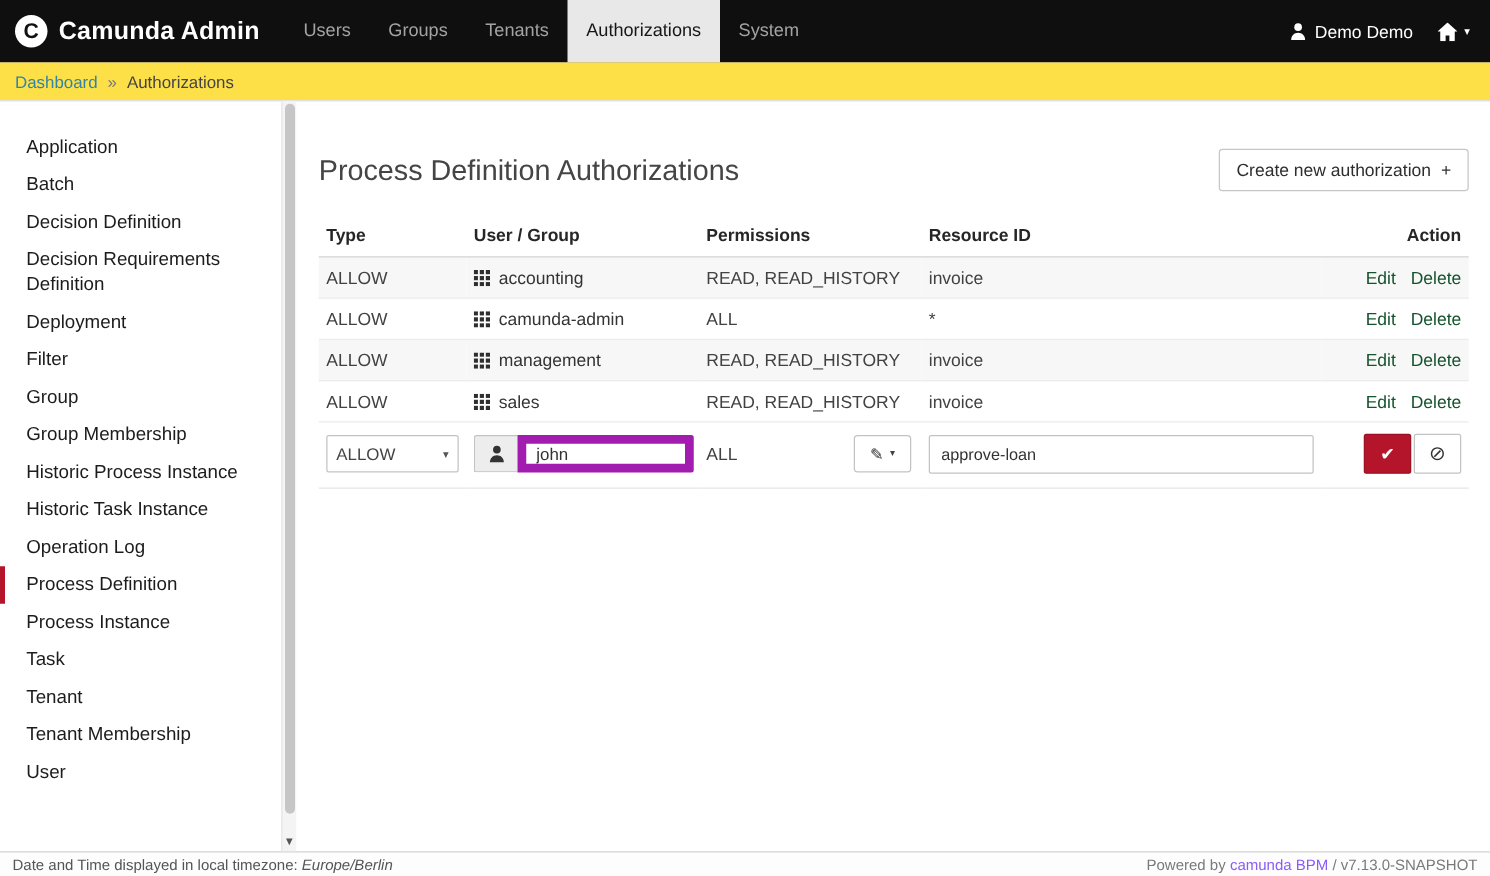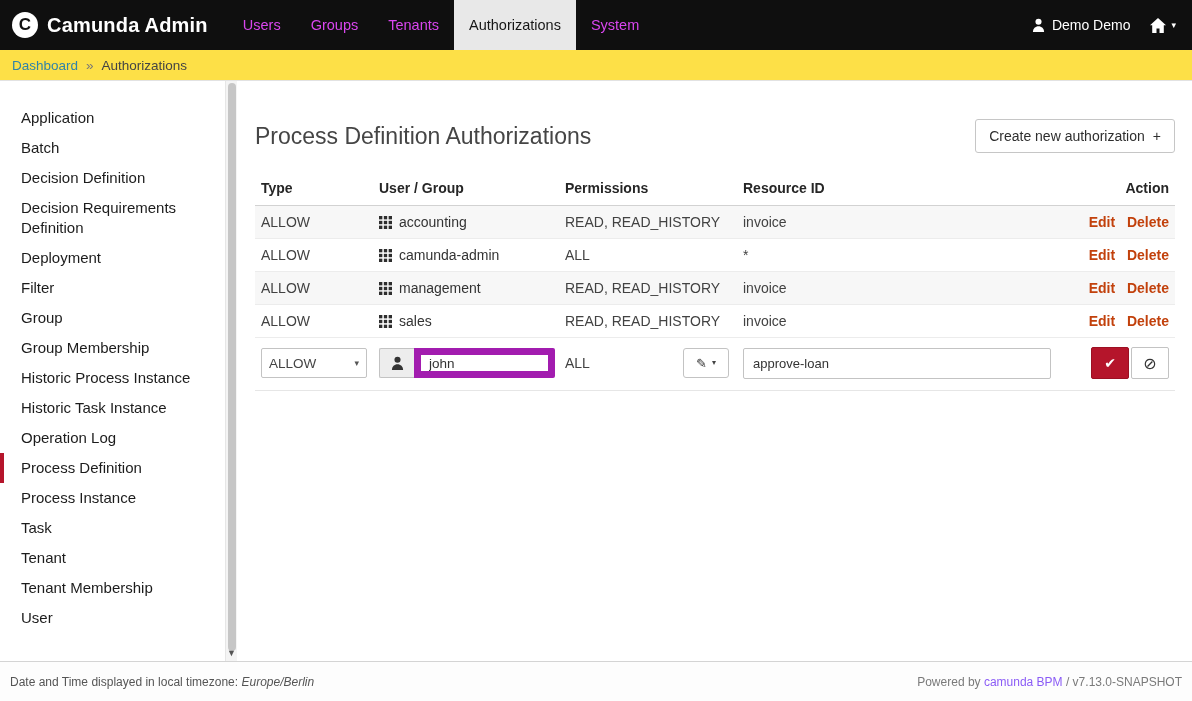--- a/index.html
+++ b/index.html
@@ -22,21 +22,21 @@
   .brand { display: flex; align-items: center; gap: 9px; padding: 0 20px 0 12px; cursor: pointer; }
   .logo {
     width: 26px; height: 26px; border-radius: 50%;
     background: #fff; color: #111; font-weight: bold; font-size: 17px;
     display: flex; align-items: center; justify-content: center;
   }
   .brand-text { font-size: 20px; font-weight: bold; letter-spacing: .2px; }
   .nav-items { display: flex; align-items: stretch; }
   .nav-item {
     padding: 0 15px; display: flex; align-items: center;
-    font-size: 14.5px; color: #d946ef; cursor: pointer;
+    font-size: 14.5px; color: #a3a3a3; cursor: pointer;
   }
   .nav-item.active { background: #e8e8e8; color: #161616; }
   .nav-right { margin-left: auto; display: flex; align-items: center; gap: 20px; padding-right: 16px; }
   .user-menu { display: flex; align-items: center; gap: 7px; font-size: 14px; cursor: pointer; }
   .home-menu { display: flex; align-items: center; gap: 5px; cursor: pointer; }
   .icon svg { display: block; fill: currentColor; }
   .caret { font-size: 9px; line-height: 1; }
 
   
   .breadcrumb-bar {
@@ -89,21 +89,21 @@
   }
   .auth-table th.actions-h { text-align: right; }
   .auth-table tbody td {
     padding: 8px 6px; color: #424242; border-bottom: 1px solid #ececec;
     vertical-align: middle;
   }
   tr.striped { background: #f7f7f7; }
   .identity-cell { display: flex; align-items: center; gap: 7px; color: #333; }
   .grid-icon { color: #2e2e2e; display: inline-flex; }
   td.actions { text-align: right; }
-  td.actions a { color: #c2410c; font-weight: bold; }
+  td.actions a { color: #14532d; }
   td.actions a + a { margin-left: 8px; }
 
   
   tr.edit-row td { padding: 9px 6px 11px; border-bottom: 1px solid #e6e6e6; }
   .select {
     width: 106px; height: 30px; border: 1px solid #c3c3c3; border-radius: 2px;
     background: #fff; color: #444; font-size: 13.5px;
     display: inline-flex; align-items: center; justify-content: space-between;
     padding: 0 7px; cursor: pointer;
   }
@@ -132,21 +132,21 @@
   .btn-group { display: inline-flex; gap: 2px; }
   .btn-group button {
     width: 38px; height: 32px; border-radius: 2px; cursor: pointer;
     display: flex; align-items: center; justify-content: center; font-family: inherit;
   }
   button.confirm { background: #b5152b; border: 1px solid #9c1023; color: #fff; font-size: 14px; }
   button.abort { background: #fff; border: 1px solid #c3c3c3; color: #333; font-size: 16px; }
 
   
   .footer {
-    height: 40px; flex: 0 0 auto; border-top: 1px solid #d4d4d4; background: #fdfdfd;
+    height: 20px; flex: 0 0 auto; border-top: 1px solid #d4d4d4; background: #fdfdfd;
     display: flex; align-items: center; justify-content: space-between;
     padding: 0 10px; font-size: 12px; color: #555;
   }
   .footer .right { color: #7a7a7a; }
   .footer a { color: #8b5cf6; }
   .footer em { font-style: italic; }
 </style>
 </head>
 <body>
 

